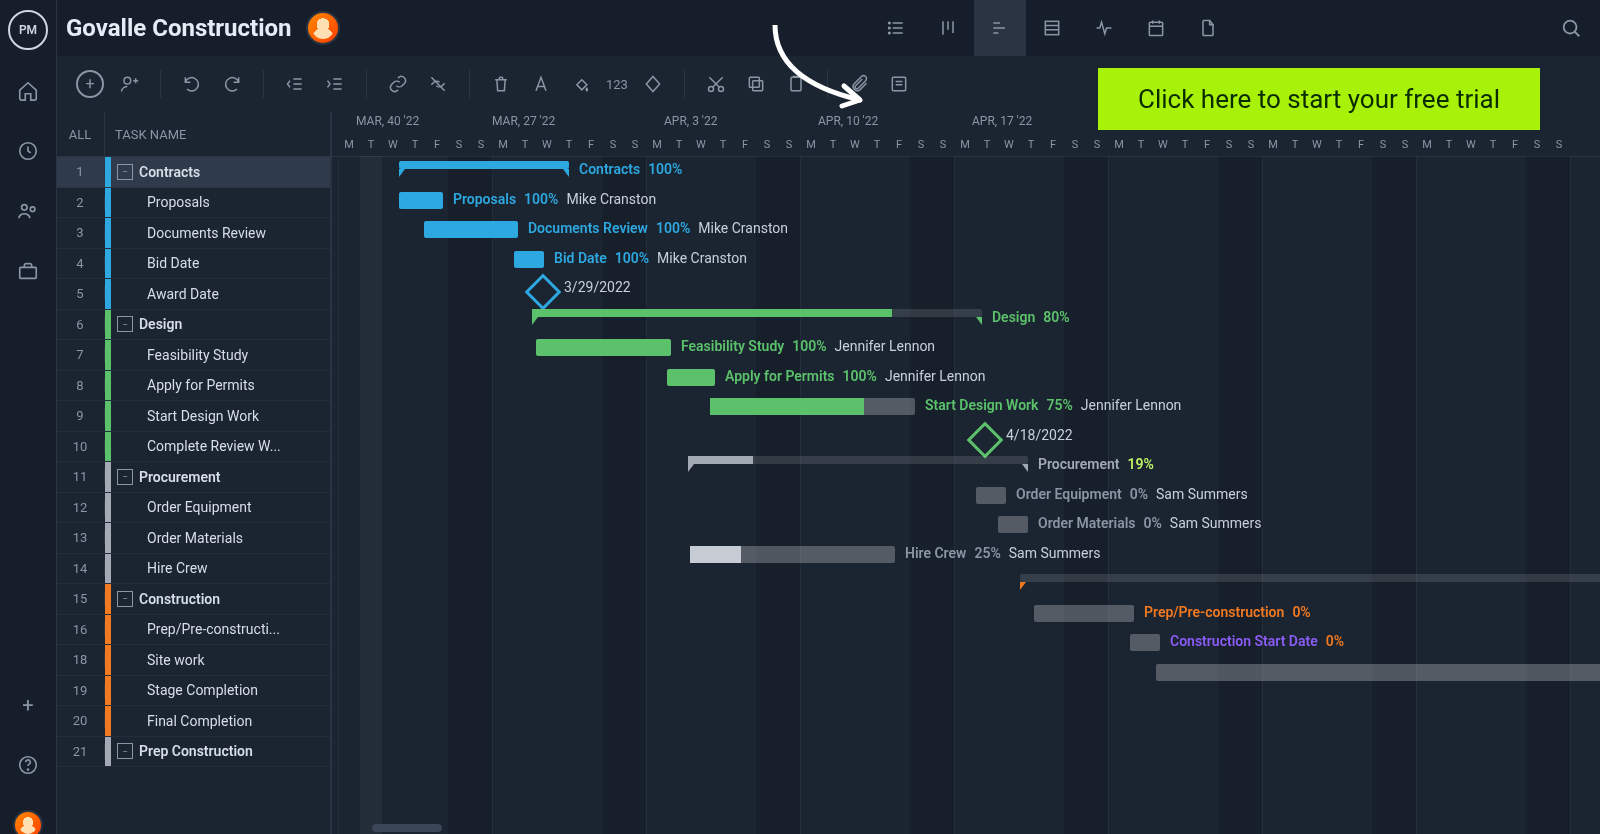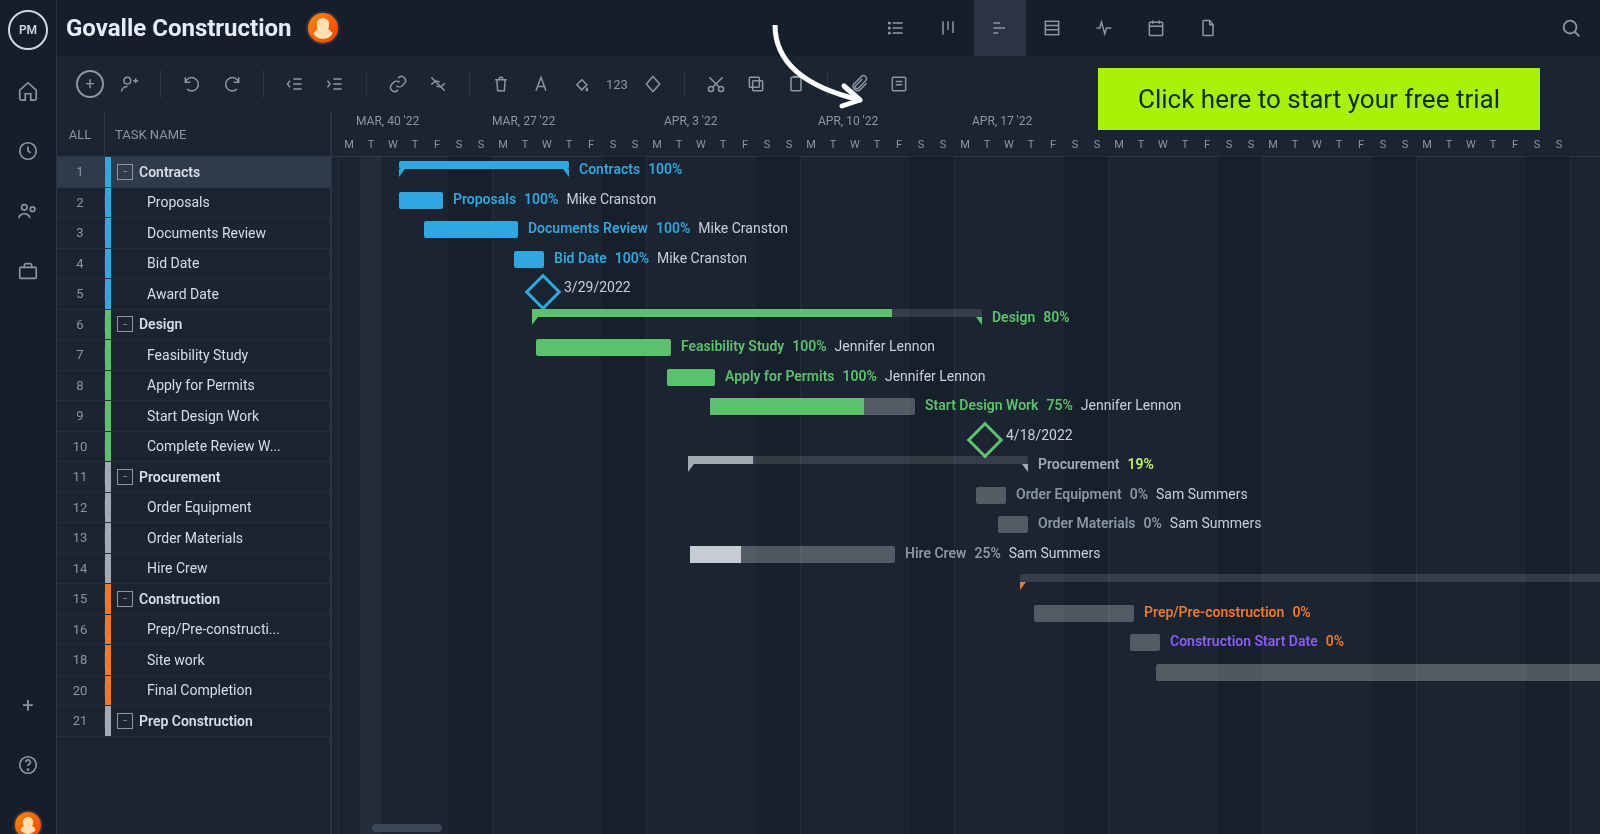--- a/index.html
+++ b/index.html
@@ -469,20 +469,27 @@
           <div class="row-body">
             <div class="color-tag" style="background: rgb(242, 121, 31);"></div>
             <div class="task-name">Prep/Pre-constructi...</div>
           </div>
         </div>
         <div class="task-row child">
           <div class="row-num">18</div>
           <div class="row-body">
             <div class="color-tag" style="background: rgb(242, 121, 31);"></div>
             <div class="task-name">Site work</div>
+          </div>
+        </div>
+        <div class="task-row child">
+          <div class="row-num">19</div>
+          <div class="row-body">
+            <div class="color-tag" style="background: rgb(242, 121, 31);"></div>
+            <div class="task-name">Stage Completion</div>
           </div>
         </div>
         <div class="task-row child">
           <div class="row-num">20</div>
           <div class="row-body">
             <div class="color-tag" style="background: rgb(242, 121, 31);"></div>
             <div class="task-name">Final Completion</div>
           </div>
         </div>
         <div class="task-row group">

